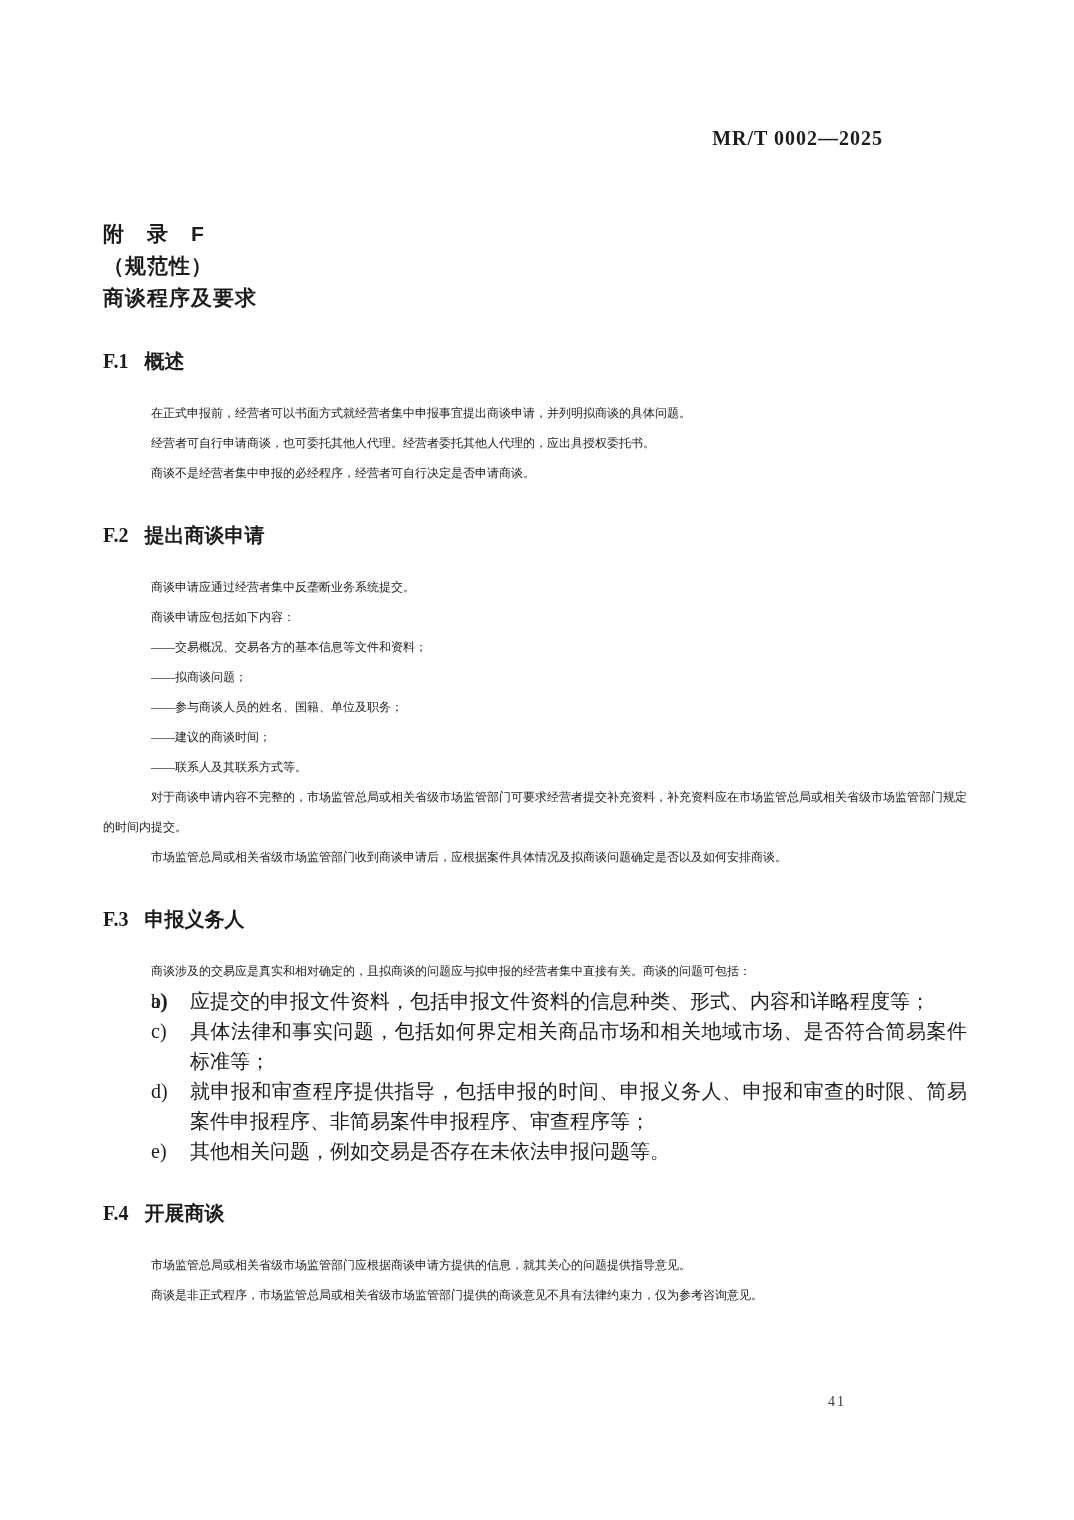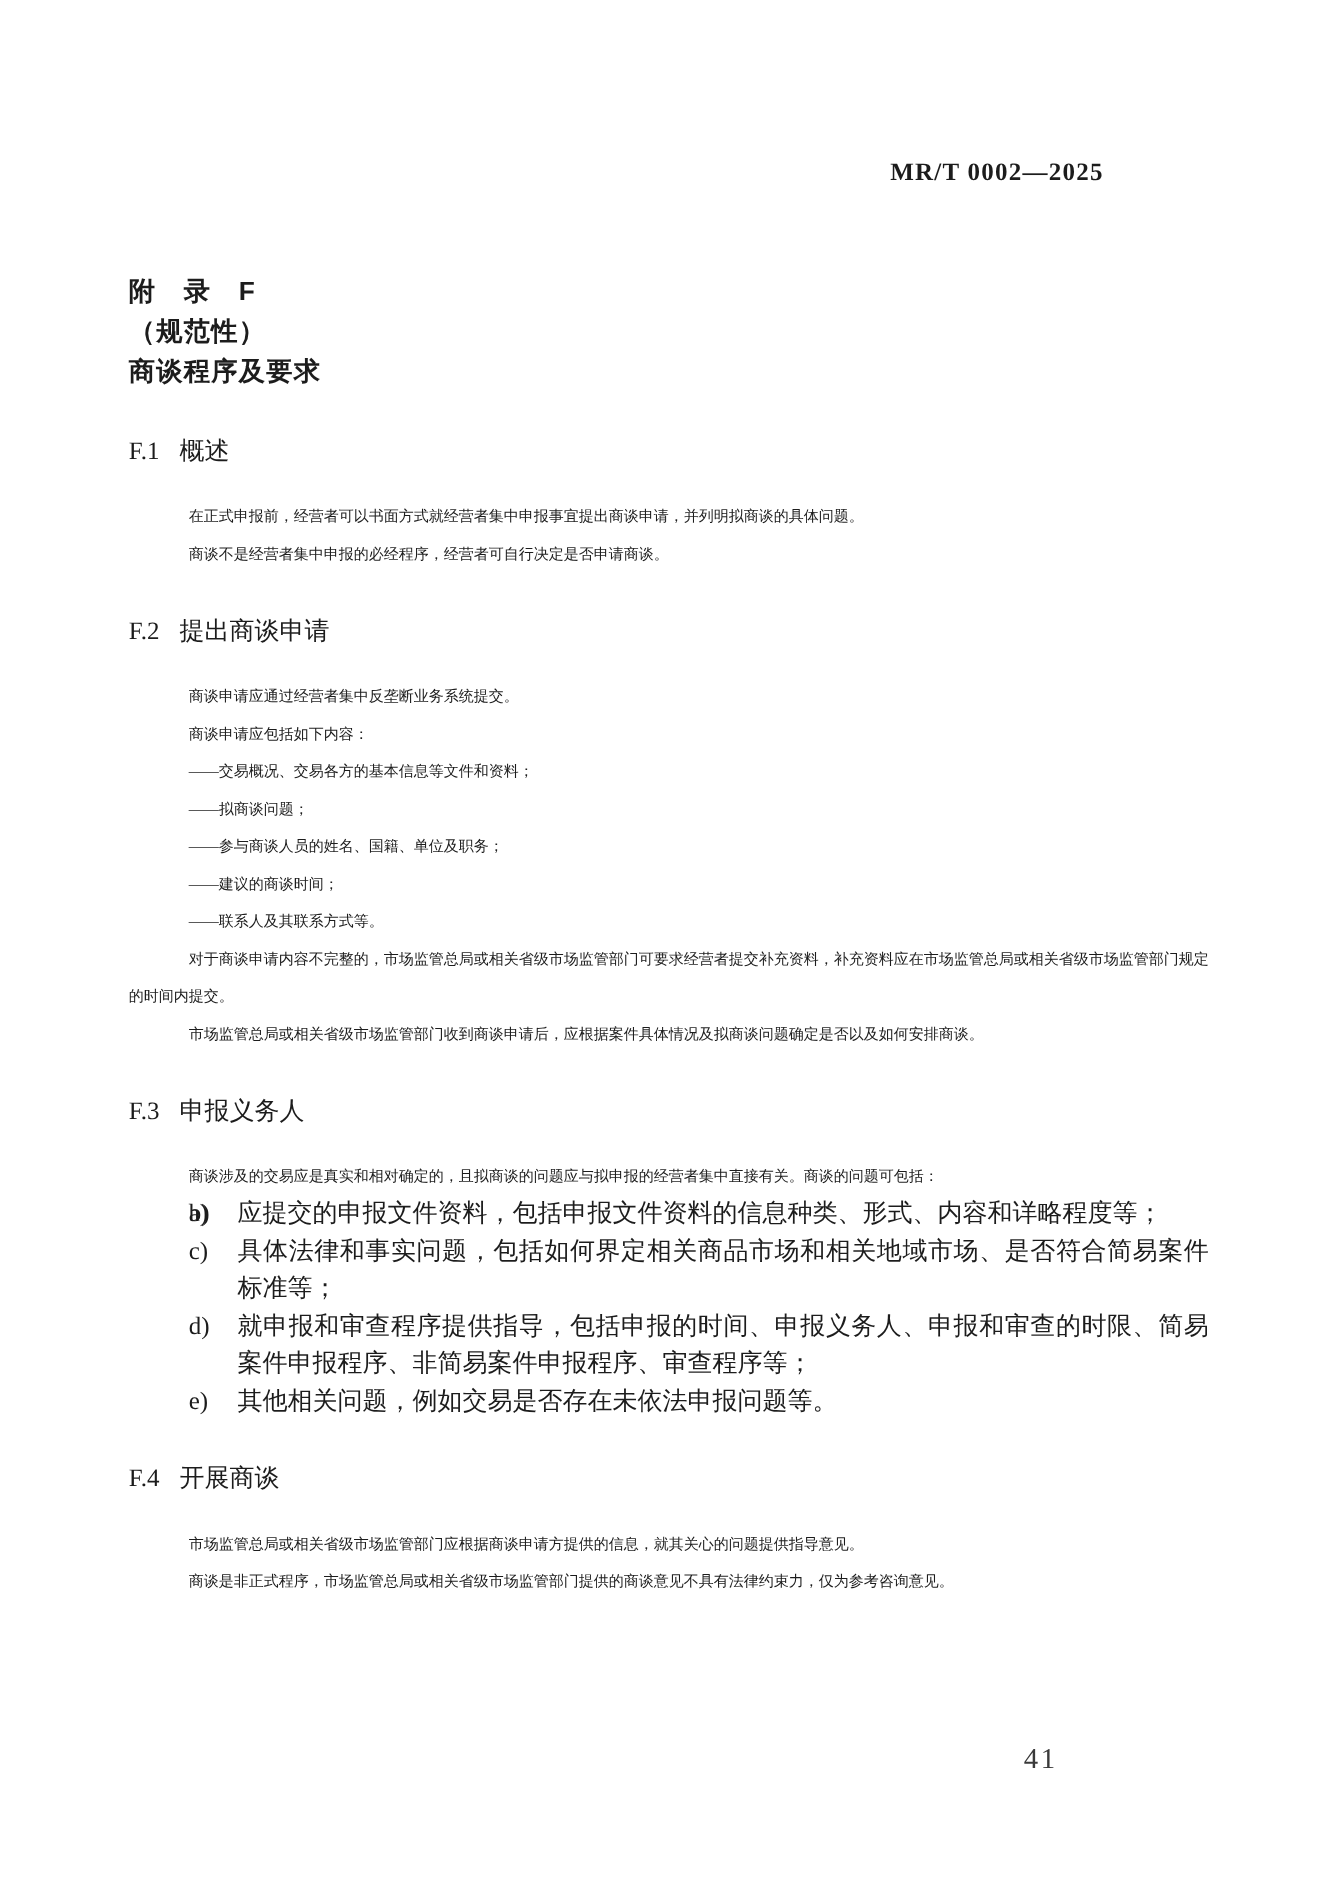--- a/index.html
+++ b/index.html
@@ -34,21 +34,21 @@
     font-family: "Liberation Sans", "DejaVu Sans", sans-serif;
     font-weight: 700;
     font-size: 21px;
     line-height: 32px;
   }
   .title-block .t-line { letter-spacing: 1px; }
   .section-heading {
     margin: 34px 0 24px 0;
     font-size: 20px;
     line-height: 26px;
-    font-weight: 400;
+    font-weight: 700;
   }
   .section-heading .sec-no {
     font-family: "Liberation Serif", "DejaVu Serif", serif;
     margin-right: 16px;
   }
   .section-heading .sec-title {
     font-family: "Liberation Sans", "DejaVu Sans", sans-serif;
   }
   .body-text p {
     margin: 0;
@@ -66,21 +66,21 @@
     text-align: justify;
   }
   .ol-item .ol-label {
     position: absolute;
     left: 48px; top: 0;
   }
   .page-number {
     position: absolute;
     top: 1394px;
     right: 155px;
-    font-size: 23px;
+    font-size: 14px;
     color: #3a3a3a;
     letter-spacing: 2px;
   }
 </style>
 </head>
 <body>
 
 <div class="page">
 
   <div class="doc-header">MR/T 0002—2025</div>
@@ -91,20 +91,21 @@
       <div class="t-line">附　录　F</div>
       <div class="t-line">（规范性）</div>
       <div class="t-line">商谈程序及要求</div>
     </div>
 
     <div class="section-heading">
       <span class="sec-no">F.1</span><span class="sec-title">概述</span>
     </div>
     <div class="body-text">
       <p class="para">在正式申报前，经营者可以书面方式就经营者集中申报事宜提出商谈申请，并列明拟商谈的具体问题。</p>
+      <p class="para">经营者可自行申请商谈，也可委托其他人代理。经营者委托其他人代理的，应出具授权委托书。</p>
       <p class="para">商谈不是经营者集中申报的必经程序，经营者可自行决定是否申请商谈。</p>
     </div>
 
     <div class="section-heading">
       <span class="sec-no">F.2</span><span class="sec-title">提出商谈申请</span>
     </div>
     <div class="body-text">
       <p class="para">商谈申请应通过经营者集中反垄断业务系统提交。</p>
       <p class="para">商谈申请应包括如下内容：</p>
       <p class="dash">——交易概况、交易各方的基本信息等文件和资料；</p>

